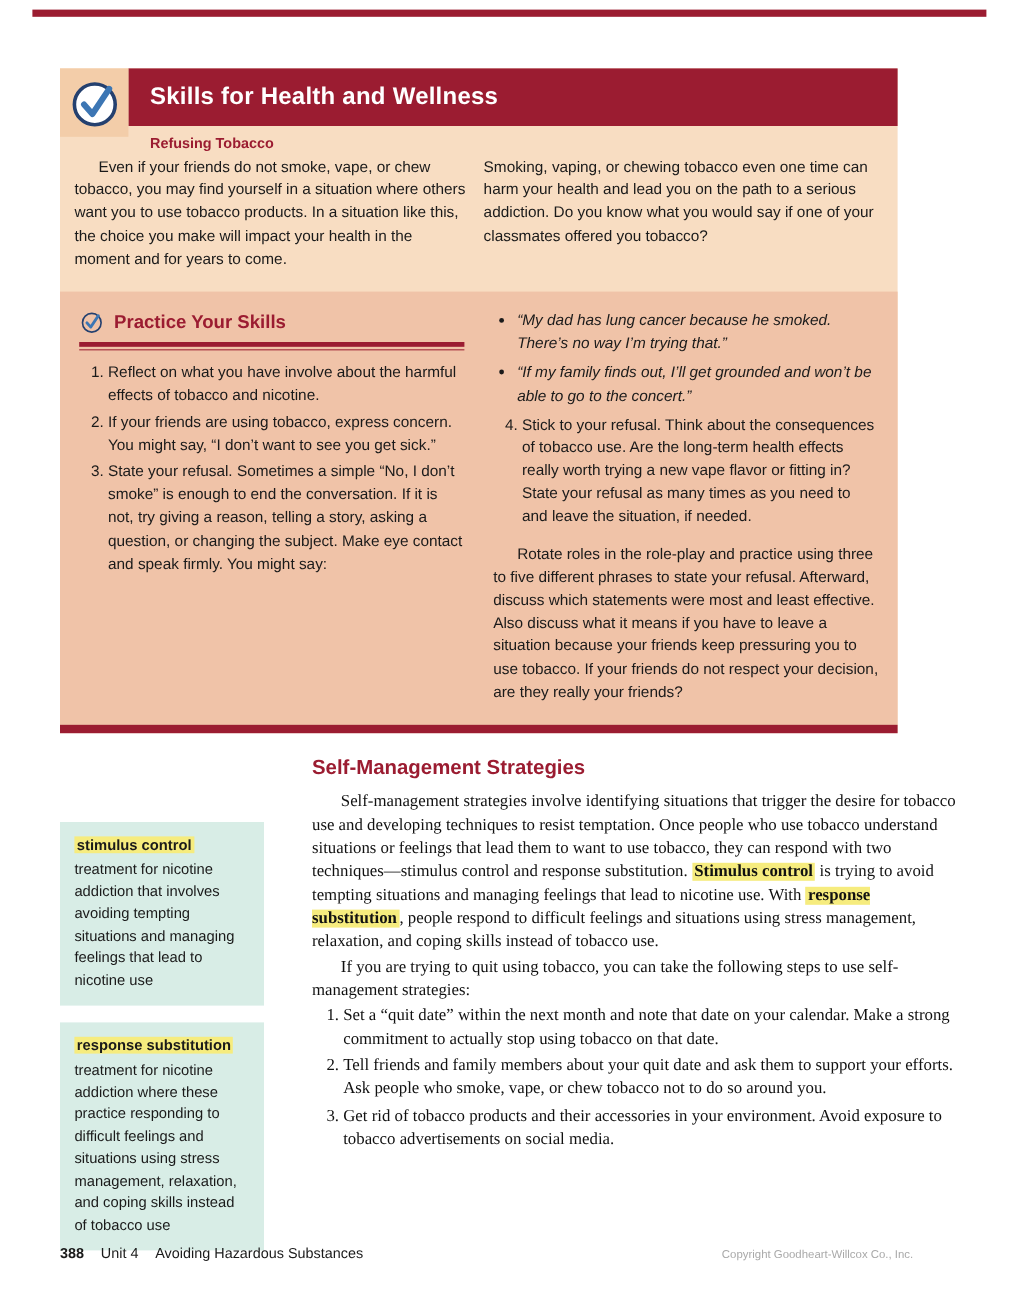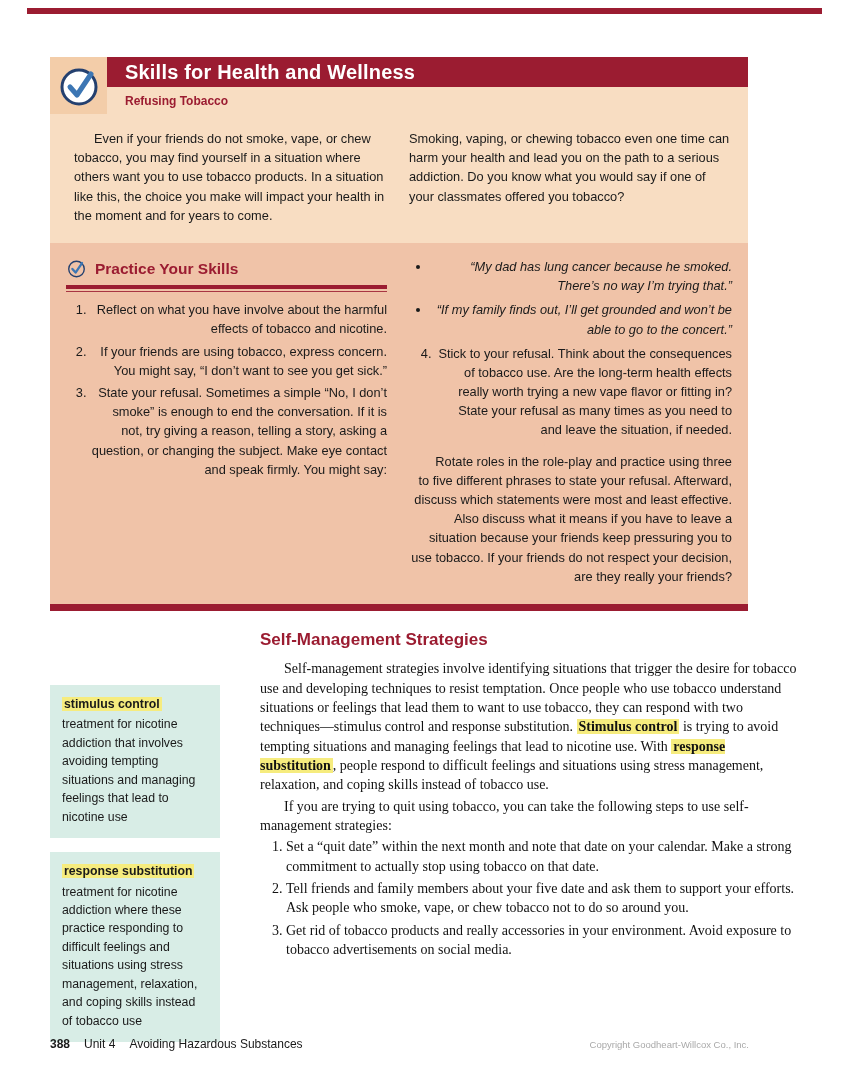--- a/index.html
+++ b/index.html
@@ -22,42 +22,42 @@
   .feature-box {
     position: absolute; left: 50px; top: 57px; width: 698px;
     background: #F8DDC2;
   }
   .fb-head { position: relative; height: 58px; }
   .icon-tile {
     position: absolute; left: 0; top: 0; width: 57px; height: 57px;
     background: #F3CDA9; display: flex; align-items: center; justify-content: center;
   }
   .banner {
-    margin-left: 57px; height: 30px; background: #9B1C31;
+    margin-left: 57px; height: 48px; background: #9B1C31;
     display: flex; align-items: center; padding-left: 18px;
   }
   .banner span { color: #ffffff; font-size: 20px; font-weight: bold; letter-spacing: 0.2px; }
   .subtitle {
     margin-left: 75px; margin-top: 7px;
     color: #9B1C31; font-size: 12px; font-weight: bold;
   }
   .intro {
-    display: flex; gap: 12px; padding: 14px 16px 6px 24px;
+    display: flex; gap: 12px; padding: 14px 16px 6px 12px;
     font-size: 12.8px; line-height: 1.5;
   }
   .intro .col { flex: 1; }
   .intro .col.indent { text-indent: 20px; }
 
   .practice {
     margin-top: 12px; background: #F0C3A8;
     padding: 14px 16px 18px 16px;
     display: flex; gap: 24px;
     font-size: 12.8px; line-height: 1.5;
   }
-  .practice .pcol { flex: 1; text-align: right; }
+  .practice .pcol { flex: 1; }
   .practice-title-row { display: flex; align-items: center; gap: 8px; }
   .practice-title { color: #9B1C31; font-size: 15.5px; font-weight: bold; }
   .rule-thick { height: 4px; background: #9B1C31; margin-top: 5px; }
   .rule-thin  { height: 1px; background: #9B1C31; margin-top: 2px; opacity: .85; }
   .practice h3 { font-size: 13px; font-weight: bold; margin: 11px 0 6px 0; }
   .practice p.lead { margin: 0; text-indent: 20px; }
   .practice ol { margin: 8px 0 0 0; padding-left: 24px; }
   .practice ol li { margin-bottom: 3px; }
   .quote-list { margin: 0; padding-left: 20px; font-style: italic; }
   .quote-list li { margin-bottom: 5px; }
@@ -88,21 +88,21 @@
     color: #9B1C31; font-size: 17px; font-weight: bold;
     margin: 0 0 8px 0;
   }
   .body-col p { margin: 0 0 2px 0; text-indent: 24px; }
   .hl-term { font-weight: bold; background: #F6EC7E; padding: 0 2px; }
   .body-col ol { margin: 2px 0 0 0; padding-left: 26px; }
   .body-col ol li { margin-bottom: 3px; }
 
   
   .footer {
-    position: absolute; left: 50px; right: 100px; bottom: 36px;
+    position: absolute; left: 50px; right: 88px; bottom: 36px;
     display: flex; justify-content: space-between; align-items: baseline; gap: 44px;
   }
   .footer-left { font-size: 12px; }
   .footer-left .pgnum { font-weight: bold; margin-right: 14px; }
   .footer-left .unit { margin-right: 14px; }
   .footer-right { font-size: 9.5px; color: #A9A9A9; }
 
   svg.checkmark { display: block; }
 </style>
 </head>
@@ -174,22 +174,22 @@
         <div class="def-text">treatment for nicotine addiction where these practice responding to difficult feelings and situations using stress management, relaxation, and coping skills instead of tobacco use</div>
       </div>
     </aside>
 
     <div class="body-col">
       <h2>Self-Management Strategies</h2>
       <p><span>Self-management strategies involve identifying situations that trigger the desire for tobacco use and developing techniques to resist temptation. Once people who use tobacco understand situations or feelings that lead them to want to use tobacco, they can respond with two techniques—stimulus control and response substitution. </span><span class="hl-term">Stimulus control</span><span> is trying to avoid tempting situations and managing feelings that lead to nicotine use. With </span><span class="hl-term">response substitution</span><span>, people respond to difficult feelings and situations using stress management, relaxation, and coping skills instead of tobacco use.</span></p>
       <p>If you are trying to quit using tobacco, you can take the following steps to use self-management strategies:</p>
       <ol>
         <li>Set a “quit date” within the next month and note that date on your calendar. Make a strong commitment to actually stop using tobacco on that date.</li>
-        <li>Tell friends and family members about your five date and ask them to support your efforts. Ask people who smoke, vape, or chew tobacco not to do so around you.</li>
-        <li>Get rid of tobacco products and really accessories in your environment. Avoid exposure to tobacco advertisements on social media.</li>
+        <li>Tell friends and family members about your quit date and ask them to support your efforts. Ask people who smoke, vape, or chew tobacco not to do so around you.</li>
+        <li>Get rid of tobacco products and their accessories in your environment. Avoid exposure to tobacco advertisements on social media.</li>
       </ol>
     </div>
   </div>
 
   <div class="footer">
     <div class="footer-left">
       <span class="pgnum">388</span><span class="unit">Unit 4</span><span>Avoiding Hazardous Substances</span>
     </div>
     <div class="footer-right">Copyright Goodheart-Willcox Co., Inc.</div>
   </div>

